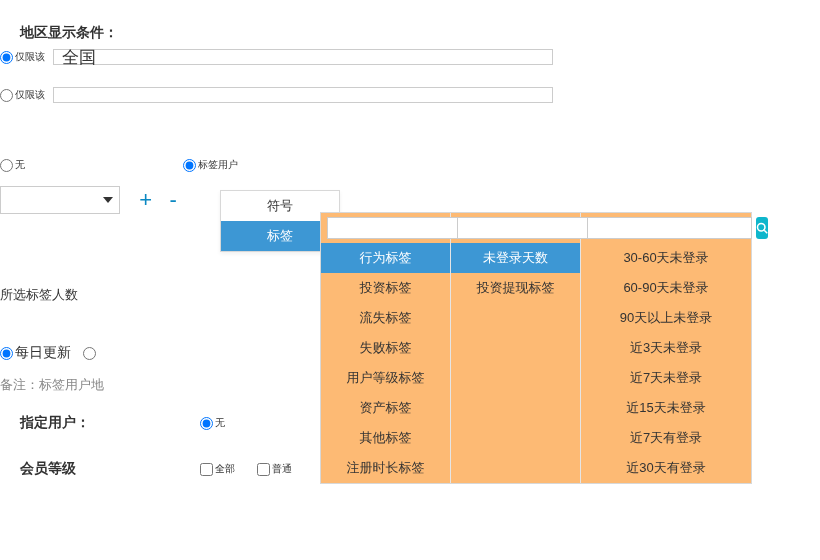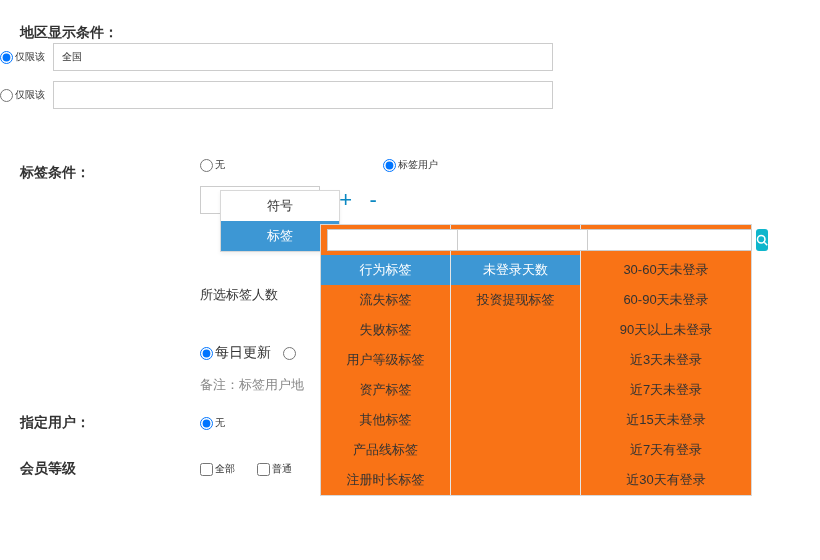--- a/index.html
+++ b/index.html
@@ -3,31 +3,31 @@
 <meta charset="utf-8">
 <style>
 * { box-sizing: border-box; margin: 0; padding: 0; font-family: "Microsoft YaHei", sans-serif; font-size: 13px; }
 body { background: #fff; color: #333; width: 820px; height: 560px; overflow: hidden; position: relative; }
 .row { display: flex; align-items: flex-start; margin-bottom: 8px; }
 .label-col { width: 200px; padding-left: 20px; font-weight: bold; font-size: 14px; padding-top: 6px; }
 .field-col { flex: 1; }
 .radio-row { display: flex; align-items: center; margin-bottom: 8px; min-height: 30px; }
 .radio { margin-right: 2px; }
 .radio-label { margin-right: 8px; font-size: 10px; color: #333; }
-.select-region { border: 1px solid #ccc; height: 28px; padding: 4px 8px; font-size: 10px; min-width: 500px; display: inline-flex; align-items: center; }
+.select-region { border: 1px solid #ccc; height: 16px; padding: 4px 8px; font-size: 17px; min-width: 500px; display: inline-flex; align-items: center; }
 .tag-radio-row { display: flex; align-items: center; margin-bottom: 14px; }
 .tag-radio-row .opt { display: inline-flex; align-items: center; margin-right: 150px; }
 .tag-select { display: inline-block; width: 120px; height: 28px; border: 1px solid #ccc; position: relative; background: #fff; vertical-align: middle; line-height: 24px; padding-right: 20px; }
 .tag-select .caret { position: absolute; right: 6px; top: 50%; transform: translateY(-50%); width: 0; height: 0; border-left: 5px solid transparent; border-right: 5px solid transparent; border-top: 6px solid #333; }
 .plus { color: #0b88c2; font-size: 22px; font-weight: normal; display: inline-block; width: 24px; text-align: center; vertical-align: middle; margin-left: 10px; cursor: pointer; }
 .minus { color: #0b88c2; font-size: 22px; font-weight: normal; display: inline-block; width: 24px; text-align: center; vertical-align: middle; cursor: pointer; }
 .dropdown { position: absolute; top: 190px; left: 220px; border: 1px solid #d8d8d8; background: #fff; width: 120px; box-shadow: 0 2px 4px rgba(0,0,0,.06); }
 .dropdown div { height: 30px; line-height: 30px; text-align: center; font-size: 13px; font-family: Liberation Serif, serif; }
 .dropdown .active { background: #3d97d4; color: #fff; }
-.cascade { position: absolute; top: 224px; left: 320px; display: flex; border: 1px solid #d8d8d8; background: #f97316; }
+.cascade { position: absolute; top: 212px; left: 320px; display: flex; border: 1px solid #d8d8d8; background: #fdba74; }
 .col { border-right: 1px solid #e5e5e5; width: 130px; }
 .col:last-child { border-right: none; width: 170px; }
 .searchbox { display: flex; align-items: center; height: 30px; padding: 4px 6px; }
 .searchbox input { flex: 1; border: 1px solid #ccc; height: 22px; padding: 0 4px; font-size: 12px; }
 .searchbtn { width: 22px; height: 22px; background: #0fb6cc; border-radius: 3px; display: flex; align-items: center; justify-content: center; color: #fff; margin-left: 4px; cursor: pointer; }
 .searchbtn svg { width: 12px; height: 12px; stroke: #fff; fill: none; stroke-width: 2; }
 .item { height: 30px; line-height: 30px; text-align: center; font-size: 13px; cursor: pointer; }
 .item.active { background: #3d97d4; color: #fff; }
 .below { margin-top: 72px; }
 .note { color: #888; font-size: 12px; margin-top: 6px; }
@@ -48,21 +48,20 @@
       <input type="radio" class="radio" style="">
       <span class="radio-label">仅限该</span>
       <span class="select-region"></span>
     </div>
   </div>
 </div>
 
 <div class="gap"></div>
 
 <div class="row">
-  <div class="label-col">标签条件：</div>
   <div class="field-col">
     <div class="tag-radio-row">
       <span class="opt">
         <input type="radio" class="radio" style="">
         <span class="radio-label">无</span>
       </span>
       <span class="opt" style="margin-right:0;">
         <input type="radio" class="radio" checked="" style="">
         <span class="radio-label">标签用户</span>
       </span>
@@ -123,26 +122,26 @@
       <input style="">
       <span class="searchbtn">
         <svg viewBox="0 0 16 16">
             <circle cx="7" cy="7" r="5"></circle>
             <line x1="11" y1="11" x2="15" y2="15"></line>
           </svg>
       </span>
     </div>
     <div id="col1-items">
         <div class="item active">行为标签</div>
+        <div class="item">投资标签</div>
         <div class="item">流失标签</div>
         <div class="item">失败标签</div>
         <div class="item">用户等级标签</div>
         <div class="item">资产标签</div>
         <div class="item">其他标签</div>
-        <div class="item">产品线标签</div>
         <div class="item">注册时长标签</div>
       </div>
   </div>
   <div class="col">
     <div class="searchbox">
       <input style="">
       <span class="searchbtn">
         <svg viewBox="0 0 16 16">
             <circle cx="7" cy="7" r="5"></circle>
             <line x1="11" y1="11" x2="15" y2="15"></line>

